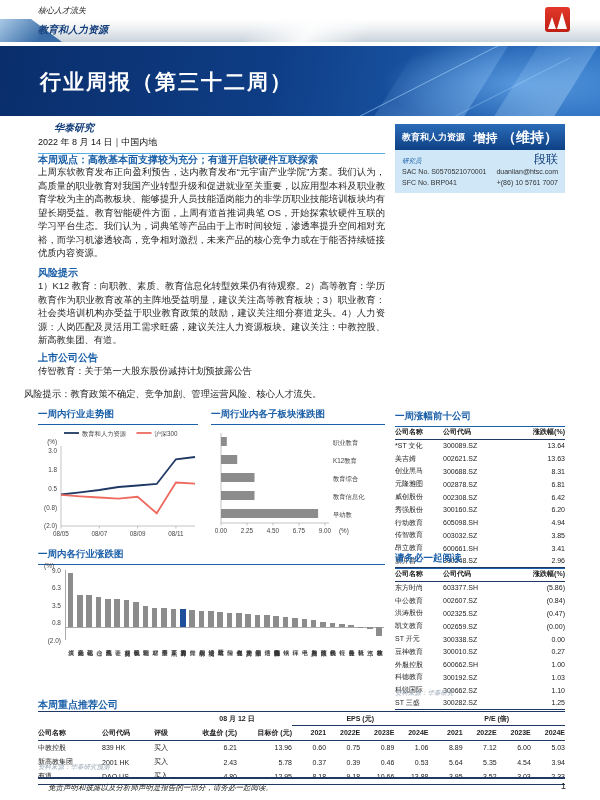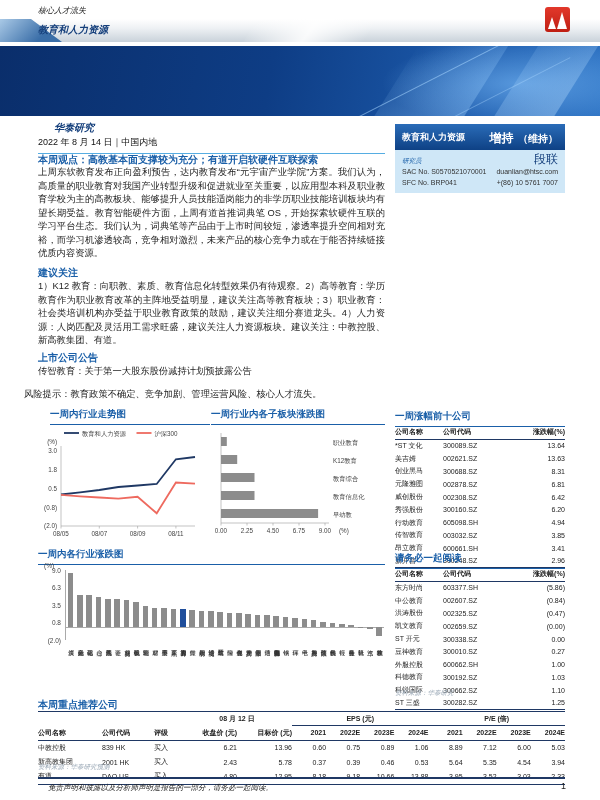--- a/index.html
+++ b/index.html
@@ -42,21 +42,21 @@
   .sec-view-title{left:38px;top:153px;width:347px;}
   .sec-view-body{left:38px;top:166px;width:347px;}
   .sec-sub-title{left:38px;top:266px;width:347px;}
   .sec-sub-body{left:38px;top:280px;width:347px;}
   .sec-ann-title{left:38px;top:351px;width:347px;}
   .sec-ann-body{left:38px;top:365px;width:347px;}
   .risk{left:24px;top:388px;width:347px;font-size:9.3px;}
 
   
   .chart-title{font-size:9.5px;font-weight:bold;color:#1a5fa8;border-bottom:1.5px solid #1a5fa8;padding-bottom:3px;}
-  .ct1{left:50px;top:408px;width:160px;}
+  .ct1{left:38px;top:408px;width:160px;}
   .ct2{left:211px;top:408px;width:174px;}
   .ct3{left:38px;top:548px;width:347px;}
   .chart1{left:34px;top:424px;}
   .chart2{left:213px;top:424px;}
   svg .tk{font-size:6.3px;fill:#444;font-family:"Liberation Sans","DejaVu Sans",sans-serif;}
   svg .ax{stroke:#aaa;stroke-width:0.7;}
 
   
   .vbar{left:38px;top:562px;width:347px;height:134px;}
   .vb-unit{position:absolute;left:6px;top:0;font-size:6.5px;color:#444;}
@@ -68,21 +68,21 @@
   .vb-labels{position:absolute;left:27px;top:83px;width:318px;display:flex;}
   .vb-lab{flex:0 0 auto;width:9.35px;writing-mode:vertical-rl;text-orientation:upright;
           font-size:6px;line-height:1.02;color:#333;height:52px;overflow:hidden;}
 
   
   .rating-box{left:395px;top:124px;width:170px;height:26px;box-sizing:border-box;padding:0 7px;
               background:linear-gradient(180deg,#2a6cb8 0%,#0e4185 100%);
               color:#fff;display:flex;align-items:center;justify-content:space-between;}
   .rating-sector{font-size:9px;font-weight:bold;}
   .rating-val{font-size:12px;font-weight:bold;}
-  .rating-suffix{font-size:10px;font-weight:bold;text-align:center;}
+  .rating-suffix{font-size:14px;font-weight:bold;text-align:center;}
   .analyst-box{left:395px;top:150px;width:170px;box-sizing:border-box;background:#cfe7f7;padding:4px 7px 5px;}
   .an-row{display:flex;justify-content:space-between;align-items:baseline;line-height:11px;}
   .an-role{font-size:6.5px;font-style:italic;color:#1a5fa8;}
   .an-name{font-size:12px;font-weight:normal;color:#16407c;text-align:right;}
   .an-sm{font-size:7px;color:#333;}
 
   .gt-title{left:395px;top:410px;width:170px;}
   .gt-table{left:395px;top:425px;width:170px;}
   .lt-title{left:395px;top:552px;width:170px;}
   .lt-table{left:395px;top:567px;width:170px;}
@@ -126,29 +126,30 @@
     <div class="logo-glyph-b"></div>
   </div>
 </div>
 
 <div class="abs banner">
   <div class="banner-glow"></div>
   <div class="banner-decor1"></div>
   <div class="banner-decor2"></div>
   <div class="banner-line1"></div>
   <div class="banner-line2"></div>
+  <div class="banner-title">行业周报（第三十二周）</div>
 </div>
 
 <div class="abs htres">华泰研究</div>
 <div class="abs dateline">2022 年 8 月 14 日｜中国内地</div>
 
 <div class="abs h-blue sec-view-title">本周观点：高教基本面支撑较为充分；有道开启软硬件互联探索</div>
 <div class="abs body-txt sec-view-body">上周东软教育发布正向盈利预告，达内教育发布“元宇宙产业学院”方案。我们认为，高质量的职业教育对我国产业转型升级和促进就业至关重要，以应用型本科及职业教育学校为主的高教板块、能够提升人员技能适岗能力的非学历职业技能培训板块均有望长期受益。教育智能硬件方面，上周有道首推词典笔 OS，开始探索软硬件互联的学习平台生态。我们认为，词典笔等产品由于上市时间较短，渗透率提升空间相对充裕，而学习机渗透较高，竞争相对激烈，未来产品的核心竞争力或在于能否持续链接优质内容资源。</div>
 
-<div class="abs h-blue sec-sub-title">建议关注</div>
+<div class="abs h-blue sec-sub-title">风险提示</div>
 <div class="abs body-txt sec-sub-body">1）K12 教育：向职教、素质、教育信息化转型效果仍有待观察。2）高等教育：学历教育作为职业教育改革的主阵地受益明显，建议关注高等教育板块；3）职业教育：社会类培训机构亦受益于职业教育政策的鼓励，建议关注细分赛道龙头。4）人力资源：人岗匹配及灵活用工需求旺盛，建议关注人力资源板块。建议关注：中教控股、新高教集团、有道。</div>
 
 <div class="abs h-blue sec-ann-title">上市公司公告</div>
 <div class="abs body-txt sec-ann-body">传智教育：关于第一大股东股份减持计划预披露公告</div>
 
 <div class="abs risk">风险提示：教育政策不确定、竞争加剧、管理运营风险、核心人才流失。</div>
 
 <div class="abs chart-title ct1">一周内行业走势图</div>
 <div class="abs chart-title ct2">一周行业内各子板块涨跌图</div>
 <svg class="abs chart1" id="line-chart" width="168" height="116">

